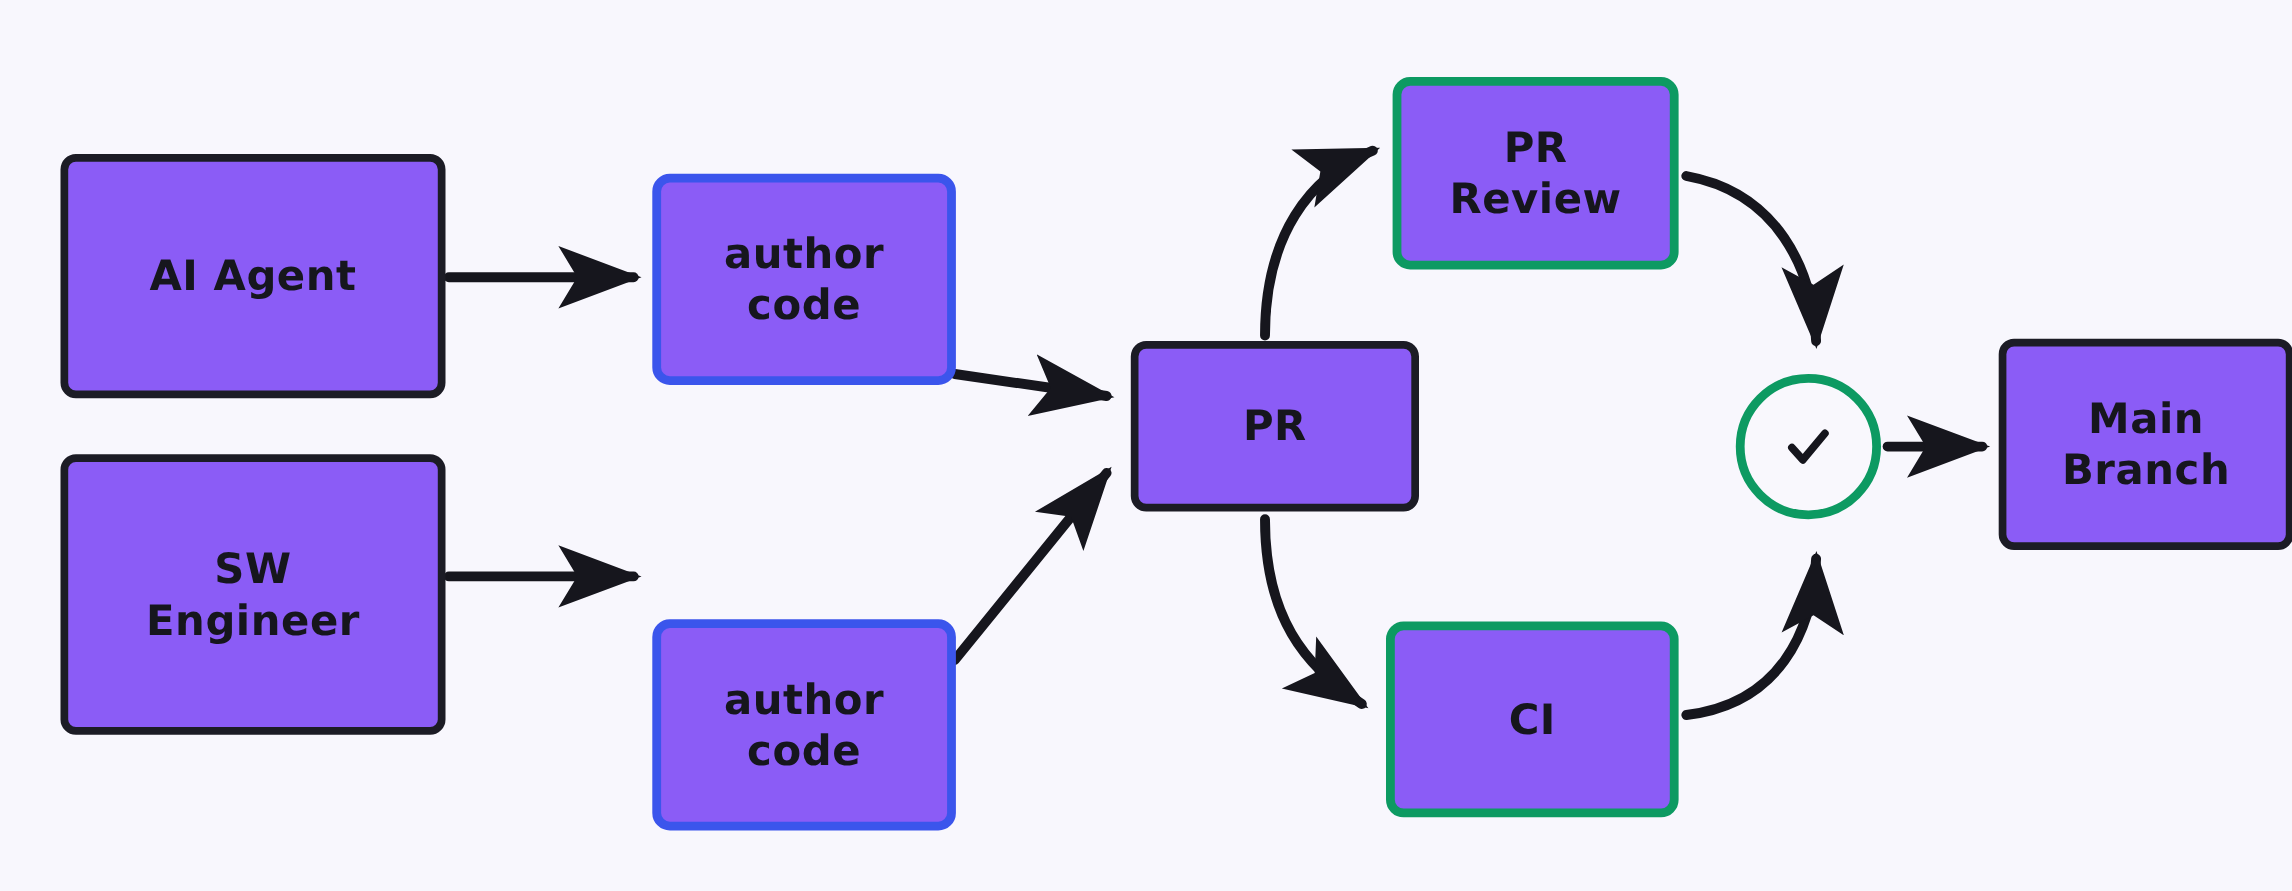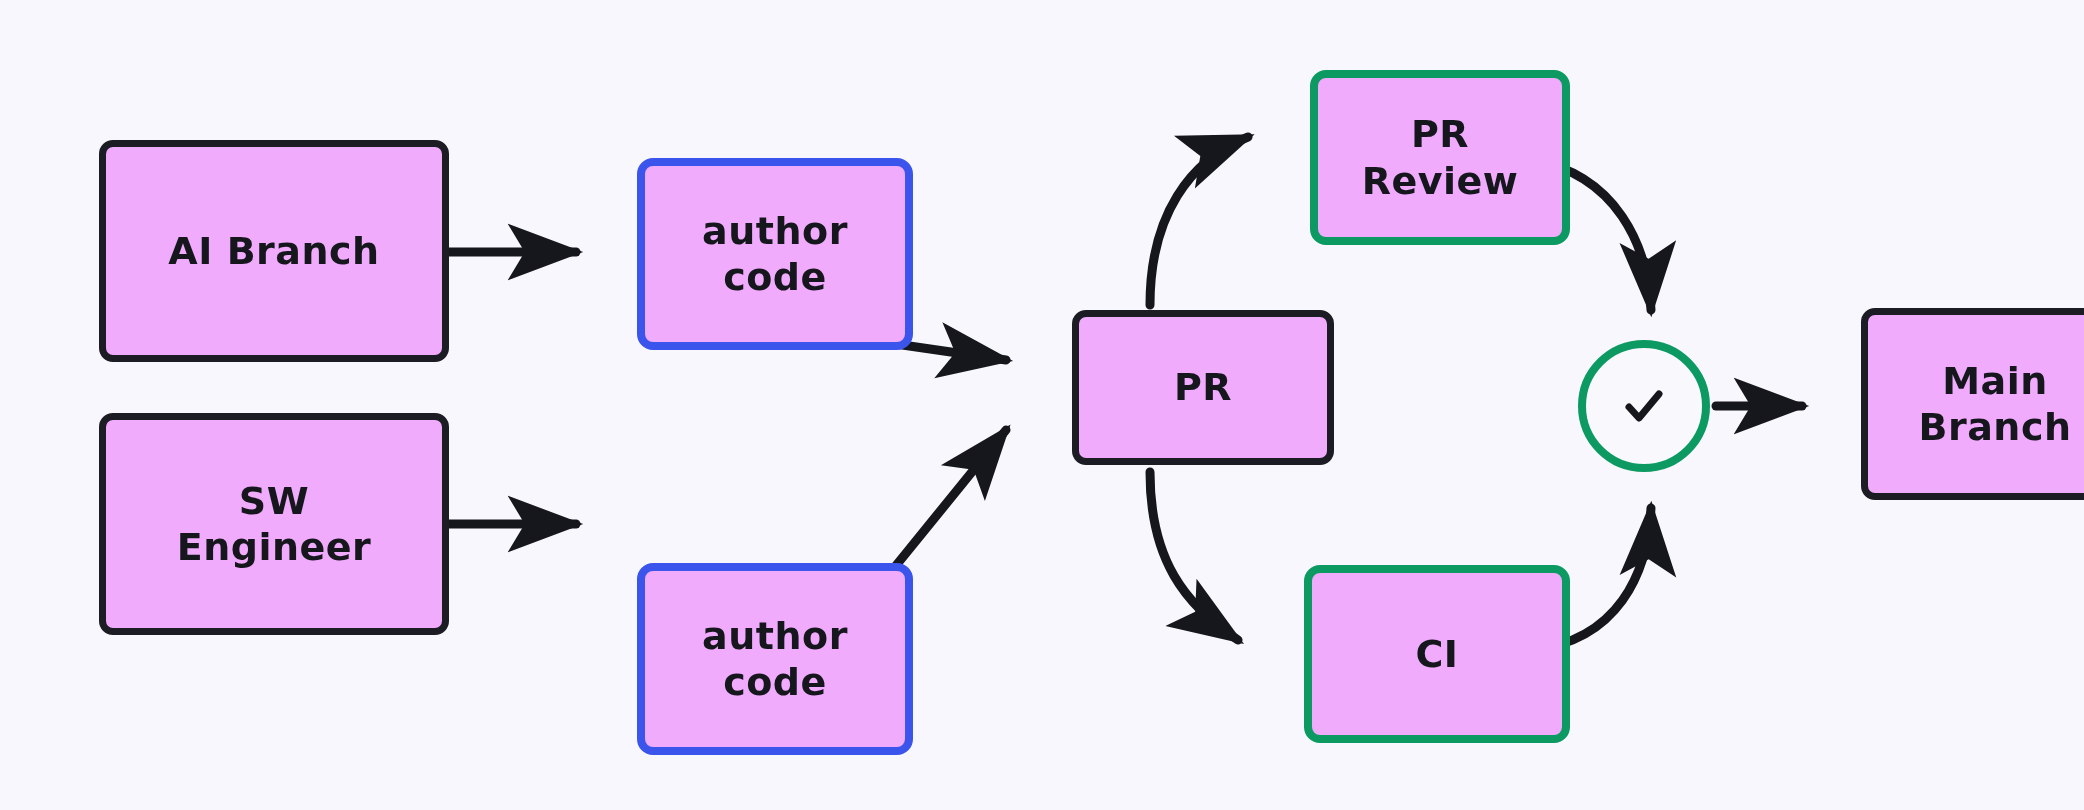--- a/index.html
+++ b/index.html
@@ -22,35 +22,34 @@
     position: absolute;
     left: 0;
     top: 0;
     width: 2084px;
     height: 810px;
     pointer-events: none;
   }
   .node {
     position: absolute;
     box-sizing: border-box;
-    background: #f0abfc;
+    background: #8b5cf6;
     border-style: solid;
     display: flex;
     align-items: center;
     justify-content: center;
     text-align: center;
     line-height: 1.22;
     letter-spacing: 0.5px;
     color: #16161d;
     font-family: "DejaVu Sans", sans-serif;
     font-weight: 700;
     font-size: 38px;
     white-space: pre-line;
     z-index: 3;
-    margin-left: 44px;
   }
   .node.dark   { border-color: #1c1c25; border-width: 7px;  border-radius: 14px; }
   .node.blue   { border-color: #3b55ec; border-width: 8px;  border-radius: 16px; text-align: center; }
   .node.green  { border-color: #0d9a62; border-width: 8px;  border-radius: 16px; }
 
   .check-node {
     position: absolute;
     box-sizing: border-box;
     border: 8px solid #0d9a62;
     border-radius: 50%;
@@ -82,23 +81,23 @@
     <g fill="none" stroke="#16161d" stroke-width="9" stroke-linecap="round" marker-end="url(#ah)">
       <path d="M 868 285 L 1006 357" style="display:none"></path>
       <path d="M 1150 305 C 1150 215 1190 160 1248 137"></path>
       <path d="M 1150 472 C 1150 560 1185 605 1238 640"></path>
       <path d="M 1533 160 C 1616 175 1648 245 1651 310"></path>
       <path d="M 1533 650 C 1617 640 1648 575 1651 508"></path>
       <path d="M 1716 406 L 1802 406"></path>
     </g>
   </svg>
 
-  <div class="node dark" style="left:55px;top:140px;width:350px;height:222px;">AI Branch</div>
+  <div class="node dark" style="left:55px;top:140px;width:350px;height:222px;">AI Agent</div>
 
-  <div class="node dark" style="left:55px;top:413px;width:350px;height:222px;">SW
+  <div class="node dark" style="left:55px;top:413px;width:350px;height:255px;">SW
 Engineer</div>
 
   <div class="node blue" style="left:593px;top:158px;width:276px;height:192px;">author
 code</div>
 
   <div class="node blue" style="left:593px;top:563px;width:276px;height:192px;">author
 code</div>
 
   <div class="node dark" style="left:1028px;top:310px;width:262px;height:155px;">PR</div>
 

